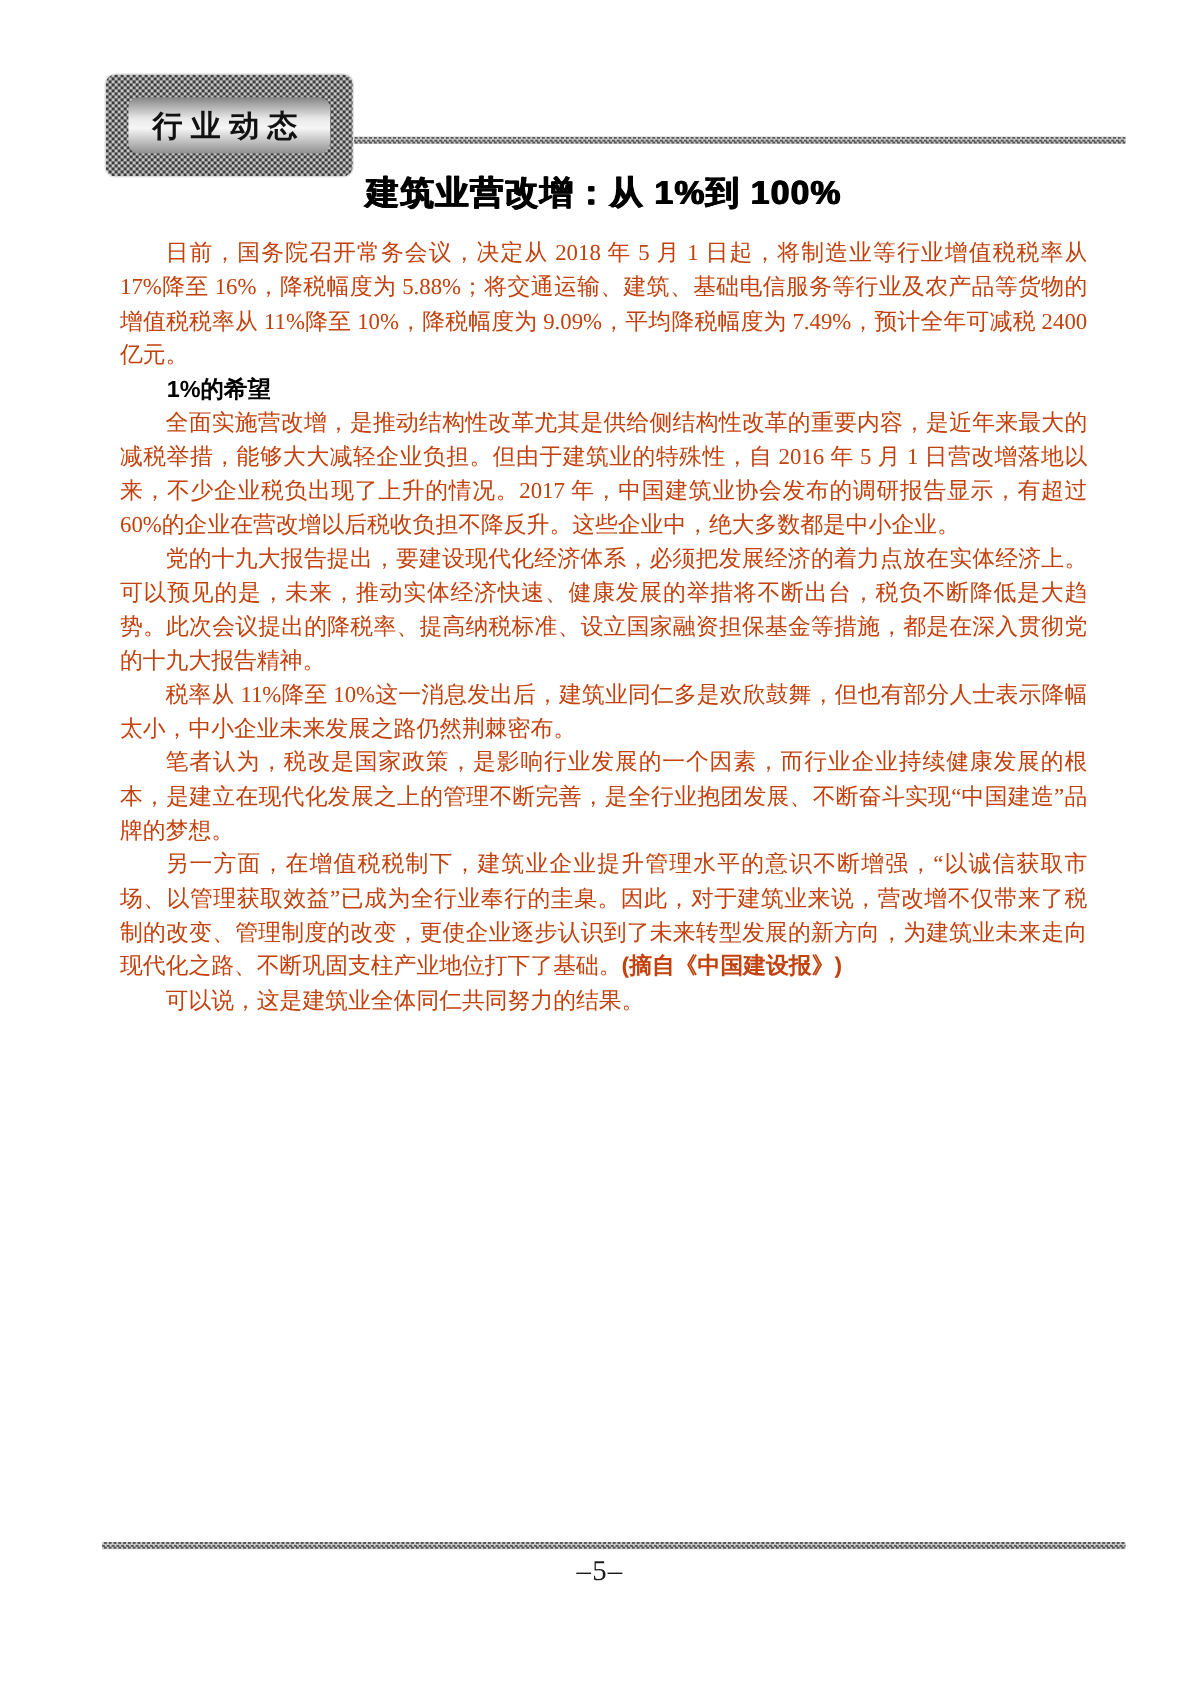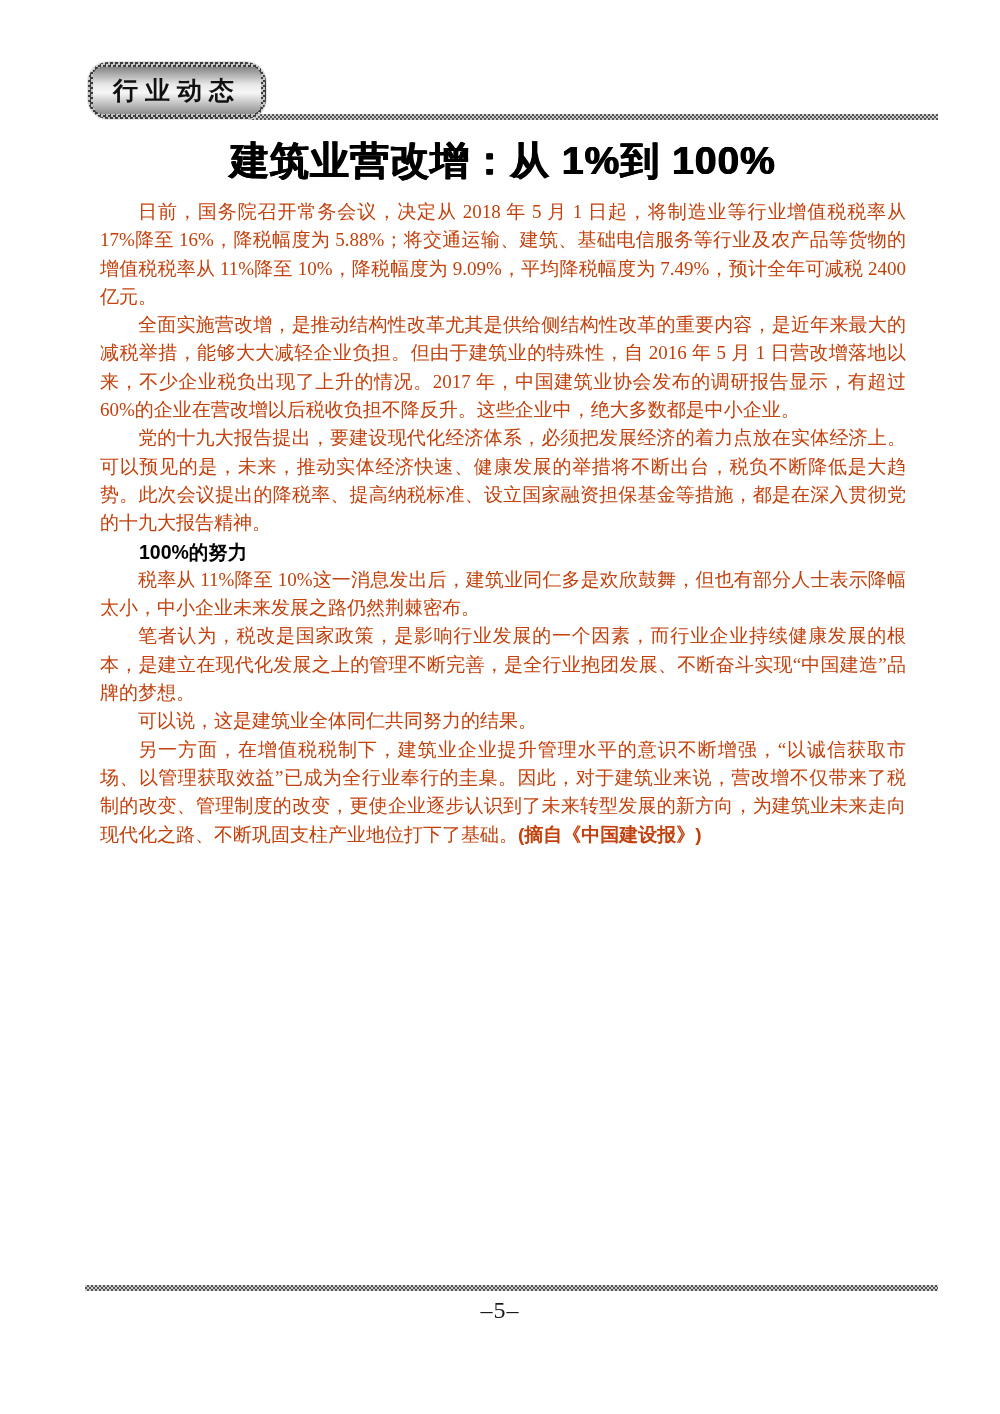--- a/index.html
+++ b/index.html
@@ -15,22 +15,22 @@
     background: #ffffff;
     overflow: hidden;
   }
 
   
   .badge-outer {
     position: absolute;
     left: 88px;
     top: 62px;
     z-index: 2;
-    border-radius: 20px;
-    padding: 5px;
+    border-radius: 8px;
+    padding: 19px;
     background-image: repeating-conic-gradient(#3c3c3c 0% 25%, #c6c6c6 0% 50%);
     background-size: 5px 5px;
     box-shadow: 0 0 0 1px #e5e5e5;
   }
   .badge-inner {
     border-radius: 9px;
     padding: 7px 20px;
     background: linear-gradient(180deg, #848484 0%, #e9e9e9 38%, #f6f6f6 55%, #8f8f8f 100%);
     font-family: "Liberation Sans", "DejaVu Sans", sans-serif;
     font-weight: bold;
@@ -53,21 +53,21 @@
   
   .content {
     position: absolute;
     left: 100px;
     top: 138px;
     width: 806px;
   }
   .title {
     font-family: "Liberation Sans", "DejaVu Sans", sans-serif;
     font-weight: 900;
-    font-size: 39px;
+    font-size: 28px;
     line-height: 46px;
     text-align: center;
     letter-spacing: 1px;
     color: #000000;
     text-shadow: 0.6px 0 0 #000, -0.6px 0 0 #000;
     margin-bottom: 14px;
   }
   .para {
     font-size: 19px;
     line-height: 28.3px;
@@ -116,25 +116,25 @@
 
   <div class="badge-outer">
     <div class="badge-inner">行业动态</div>
   </div>
   <div class="header-rule"></div>
 
   <div class="content">
     <h1 class="title">建筑业营改增：从 1%到 100%</h1>
 
     <p class="para">日前，国务院召开常务会议，决定从 2018 年 5 月 1 日起，将制造业等行业增值税税率从 17%降至 16%，降税幅度为 5.88%；将交通运输、建筑、基础电信服务等行业及农产品等货物的增值税税率从 11%降至 10%，降税幅度为 9.09%，平均降税幅度为 7.49%，预计全年可减税 2400 亿元。</p>
+    <h3 class="subhead">1%的希望</h3>
     <p class="para">全面实施营改增，是推动结构性改革尤其是供给侧结构性改革的重要内容，是近年来最大的减税举措，能够大大减轻企业负担。但由于建筑业的特殊性，自 2016 年 5 月 1 日营改增落地以来，不少企业税负出现了上升的情况。2017 年，中国建筑业协会发布的调研报告显示，有超过 60%的企业在营改增以后税收负担不降反升。这些企业中，绝大多数都是中小企业。</p>
     <p class="para">党的十九大报告提出，要建设现代化经济体系，必须把发展经济的着力点放在实体经济上。可以预见的是，未来，推动实体经济快速、健康发展的举措将不断出台，税负不断降低是大趋势。此次会议提出的降税率、提高纳税标准、设立国家融资担保基金等措施，都是在深入贯彻党的十九大报告精神。</p>
-    <h3 class="subhead">100%的努力</h3>
     <p class="para">税率从 11%降至 10%这一消息发出后，建筑业同仁多是欢欣鼓舞，但也有部分人士表示降幅太小，中小企业未来发展之路仍然荆棘密布。</p>
     <p class="para">笔者认为，税改是国家政策，是影响行业发展的一个因素，而行业企业持续健康发展的根本，是建立在现代化发展之上的管理不断完善，是全行业抱团发展、不断奋斗实现“中国建造”品牌的梦想。</p>
+    <p class="para"><span>另一方面，在增值税税制下，建筑业企业提升管理水平的意识不断增强，“以诚信获取市场、以管理获取效益”已成为全行业奉行的圭臬。因此，对于建筑业来说，营改增不仅带来了税制的改变、管理制度的改变，更使企业逐步认识到了未来转型发展的新方向，为建筑业未来走向现代化之路、不断巩固支柱产业地位打下了基础。</span><span class="cite">(摘自《中国建设报》)</span></p>
     <p class="para">可以说，这是建筑业全体同仁共同努力的结果。</p>
-    <p class="para"><span>另一方面，在增值税税制下，建筑业企业提升管理水平的意识不断增强，“以诚信获取市场、以管理获取效益”已成为全行业奉行的圭臬。因此，对于建筑业来说，营改增不仅带来了税制的改变、管理制度的改变，更使企业逐步认识到了未来转型发展的新方向，为建筑业未来走向现代化之路、不断巩固支柱产业地位打下了基础。</span><span class="cite">(摘自《中国建设报》)</span></p>
   </div>
 
   <div class="footer-rule"></div>
   <div class="page-number">–5–</div>
 
 </div>
 
 </body></html>

